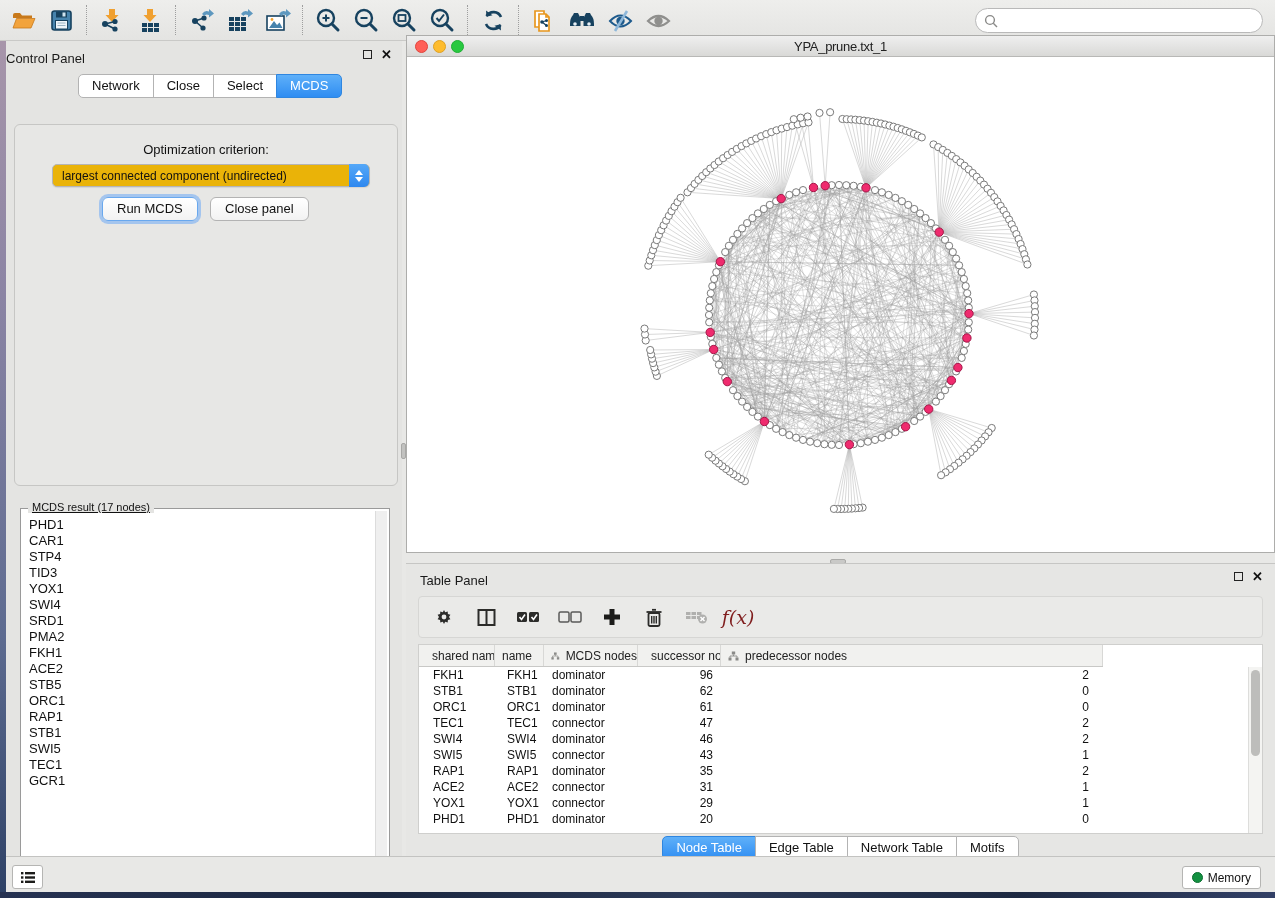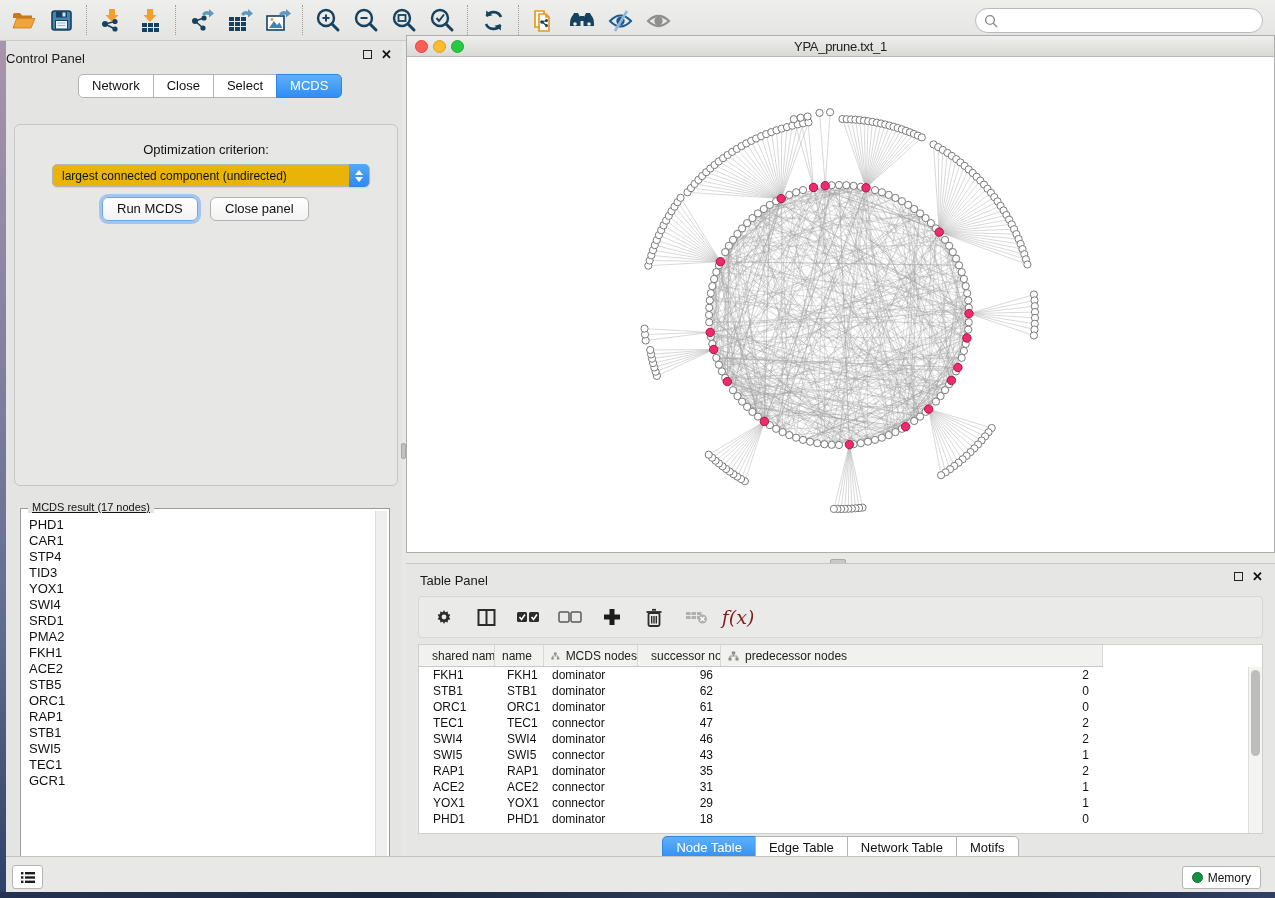--- a/index.html
+++ b/index.html
@@ -751,21 +751,21 @@
           <div class="td" style="width: 76px; padding-left: 14px;">YOX1</div>
           <div class="td" style="width: 49px; padding-left: 12px;">YOX1</div>
           <div class="td" style="width: 94px; padding-left: 8px;">connector</div>
           <div class="td" style="width: 83px; text-align: right; padding-right: 8px;">29</div>
           <div class="td" style="width: 382px; text-align: right; padding-right: 14px;">1</div>
         </div>
         <div class="tr">
           <div class="td" style="width: 76px; padding-left: 14px;">PHD1</div>
           <div class="td" style="width: 49px; padding-left: 12px;">PHD1</div>
           <div class="td" style="width: 94px; padding-left: 8px;">dominator</div>
-          <div class="td" style="width: 83px; text-align: right; padding-right: 8px;">18</div>
+          <div class="td" style="width: 83px; text-align: right; padding-right: 8px;">20</div>
           <div class="td" style="width: 382px; text-align: right; padding-right: 14px;">0</div>
         </div>
       </div>
     <div class="tscroll">
         <div class="tthumb"></div>
       </div>
   </div>
 
   <div class="bottom-tabs">
       <div class="seg" id="table-tabs">

